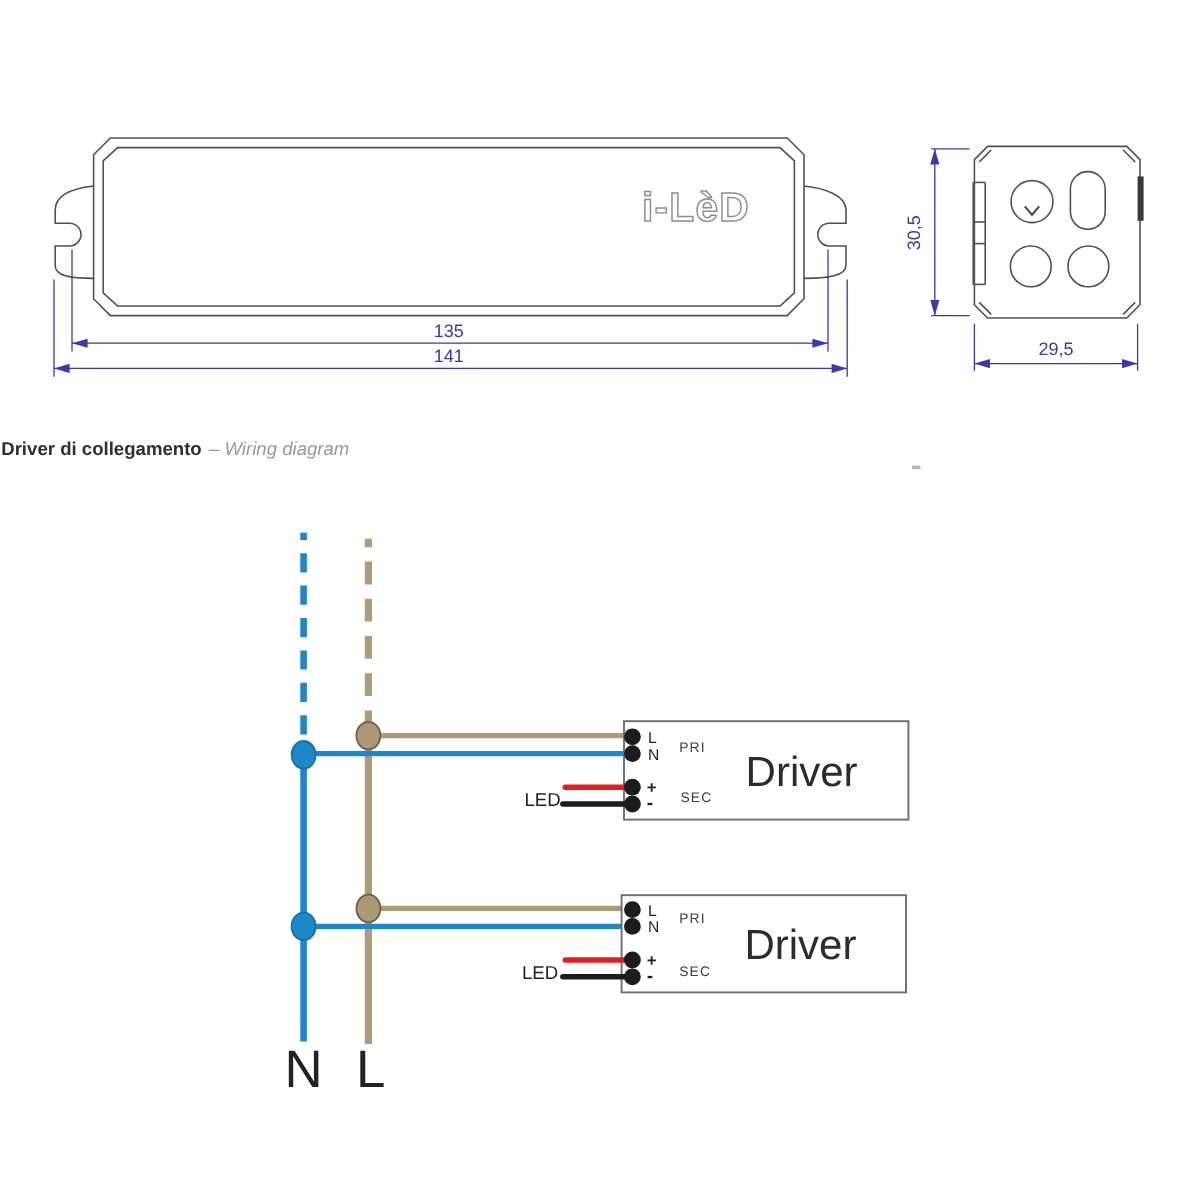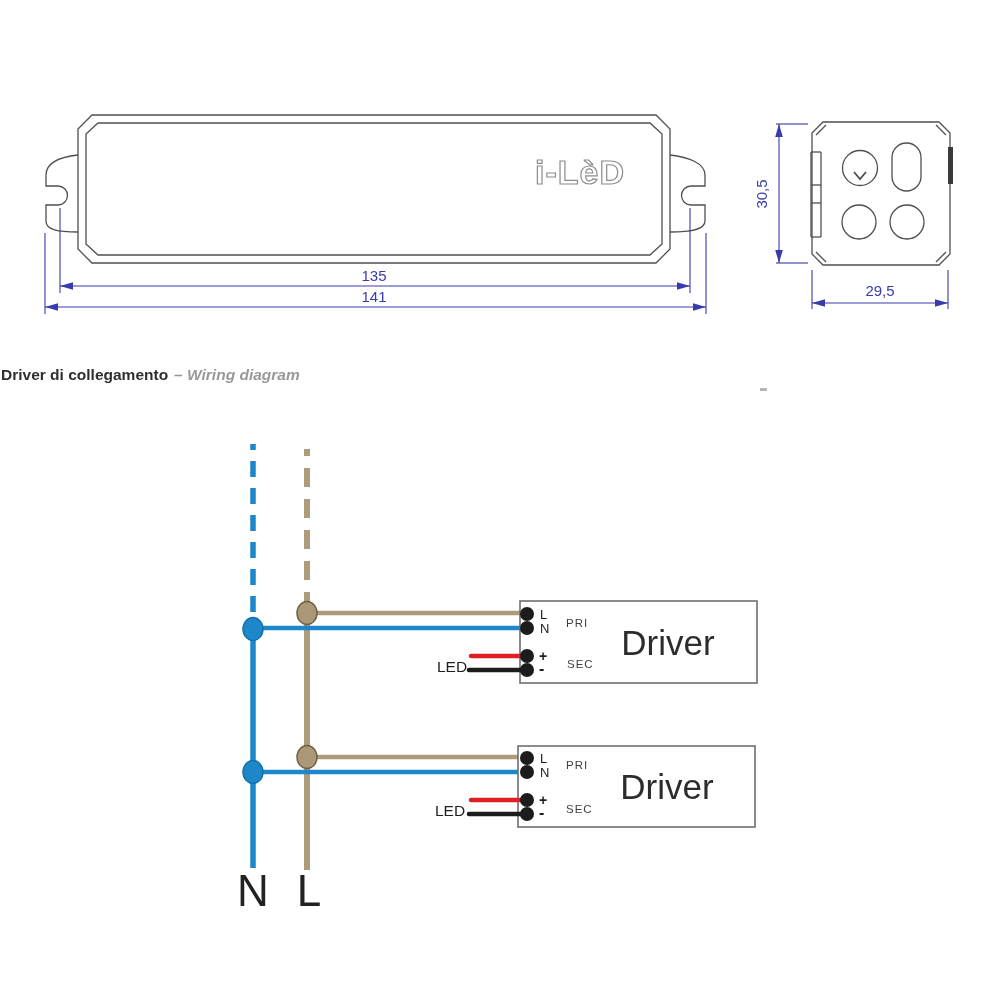--- a/index.html
+++ b/index.html
@@ -1,21 +1,21 @@
 <!DOCTYPE html>
 <html><head>
 <meta charset="utf-8">
 <style>
   html,body{margin:0;padding:0;background:#fff;}
   .canvas{position:relative;width:1000px;height:1000px;background:#ffffff;overflow:hidden;
           font-family:"Liberation Sans",sans-serif;}
   svg{position:absolute;left:0;top:0;}
   svg text{font-family:"Liberation Sans",sans-serif;}
   .heading{position:absolute;left:1px;top:366px;font-size:15.5px;font-weight:bold;color:#2f2f2f;white-space:nowrap;}
-  .heading .sub{font-weight:bold;font-style:italic;color:#98999b;margin-left:6px;}
+  .heading .sub{font-weight:normal;font-style:italic;color:#98999b;margin-left:6px;}
 </style>
 </head>
 <body>
 
 <div class="canvas">
 
   <svg width="1000" height="1000" viewBox="0 0 1000 1000">
 
     <g stroke="#4f4f4f" fill="none" stroke-width="1.3">
 

